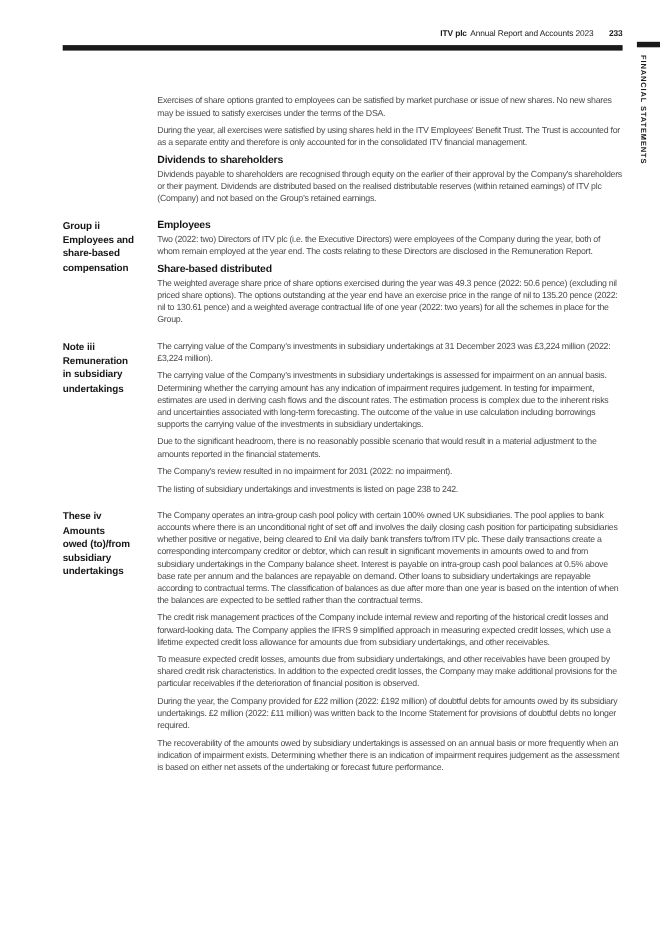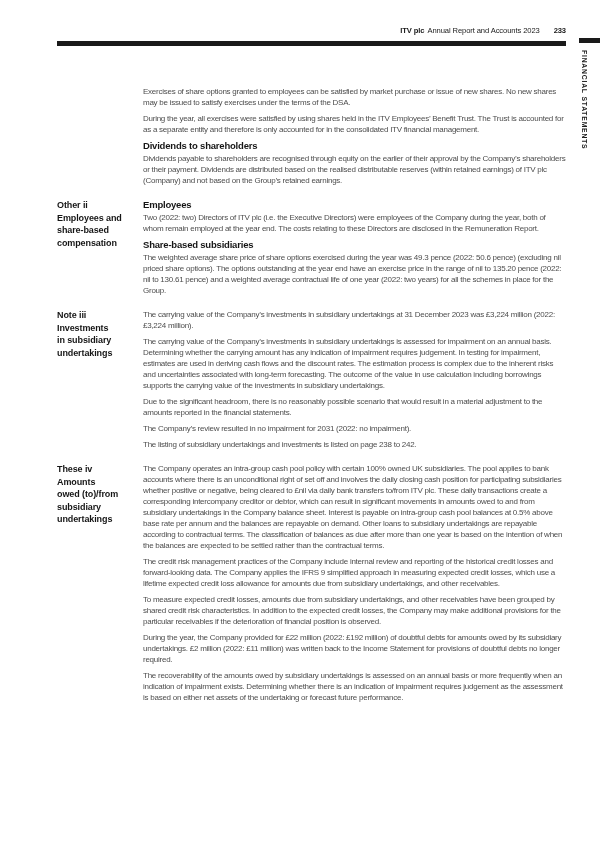--- a/index.html
+++ b/index.html
@@ -50,36 +50,36 @@
         <div class="label"></div>
         <div class="body">
           <p>Exercises of share options granted to employees can be satisfied by market purchase or issue of new shares. No new shares may be issued to satisfy exercises under the terms of the DSA.</p>
           <p>During the year, all exercises were satisfied by using shares held in the ITV Employees’ Benefit Trust. The Trust is accounted for as a separate entity and therefore is only accounted for in the consolidated ITV financial management.</p>
           <h3>Dividends to shareholders</h3>
           <p>Dividends payable to shareholders are recognised through equity on the earlier of their approval by the Company’s shareholders or their payment. Dividends are distributed based on the realised distributable reserves (within retained earnings) of ITV plc (Company) and not based on the Group’s retained earnings.</p>
         </div>
       </div>
       <div class="section">
         <div class="label">
-          <div>Other ii</div>
+          <div>Group ii</div>
           <div>Employees and</div>
           <div>share-based</div>
           <div>compensation</div>
         </div>
         <div class="body">
           <h3>Employees</h3>
           <p>Two (2022: two) Directors of ITV plc (i.e. the Executive Directors) were employees of the Company during the year, both of whom remain employed at the year end. The costs relating to these Directors are disclosed in the Remuneration Report.</p>
-          <h3>Share-based subsidiaries</h3>
+          <h3>Share-based distributed</h3>
           <p>The weighted average share price of share options exercised during the year was 49.3 pence (2022: 50.6 pence) (excluding nil priced share options). The options outstanding at the year end have an exercise price in the range of nil to 135.20 pence (2022: nil to 130.61 pence) and a weighted average contractual life of one year (2022: two years) for all the schemes in place for the Group.</p>
         </div>
       </div>
       <div class="section">
         <div class="label">
           <div>Note iii</div>
-          <div>Investments</div>
+          <div>Remuneration</div>
           <div>in subsidiary</div>
           <div>undertakings</div>
         </div>
         <div class="body">
           <p>The carrying value of the Company’s investments in subsidiary undertakings at 31 December 2023 was £3,224 million (2022: £3,224 million).</p>
           <p>The carrying value of the Company’s investments in subsidiary undertakings is assessed for impairment on an annual basis. Determining whether the carrying amount has any indication of impairment requires judgement. In testing for impairment, estimates are used in deriving cash flows and the discount rates. The estimation process is complex due to the inherent risks and uncertainties associated with long-term forecasting. The outcome of the value in use calculation including borrowings supports the carrying value of the investments in subsidiary undertakings.</p>
           <p>Due to the significant headroom, there is no reasonably possible scenario that would result in a material adjustment to the amounts reported in the financial statements.</p>
           <p>The Company’s review resulted in no impairment for 2031 (2022: no impairment).</p>
           <p>The listing of subsidiary undertakings and investments is listed on page 238 to 242.</p>
         </div>

